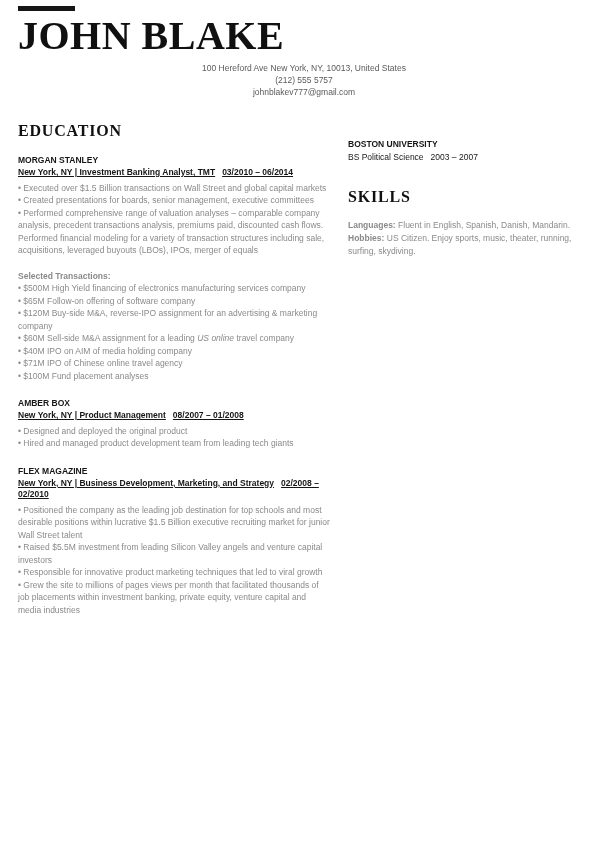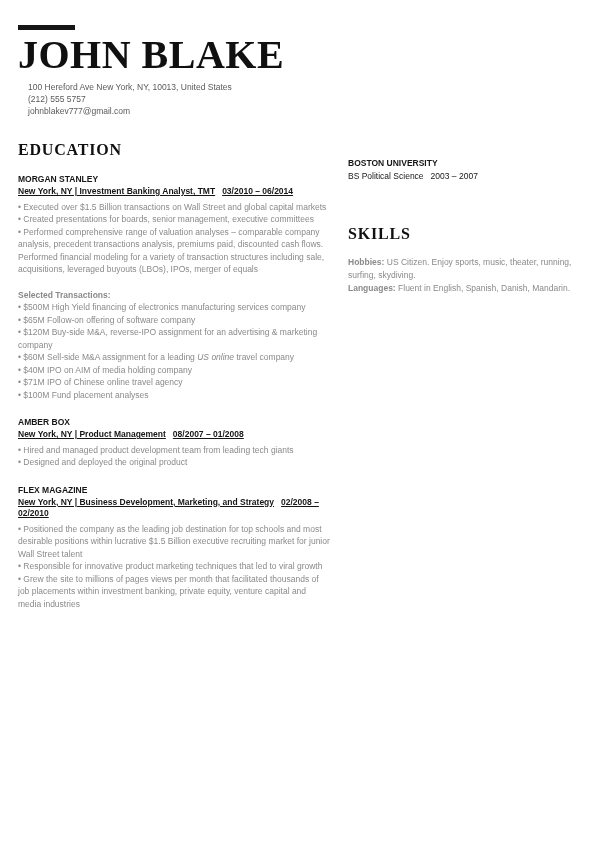--- a/index.html
+++ b/index.html
@@ -8,21 +8,21 @@
     width: 600px;
     height: 849px;
     background: #ffffff;
     font-family: "Liberation Sans", sans-serif;
     color: #1b1b1b;
     overflow: hidden;
   }
   .page {
     width: 600px;
     height: 849px;
-    padding: 25px 20px 0 18px;
+    padding: 6px 20px 0 18px;
   }
   .top-bar {
     width: 57px;
     height: 5px;
     background: #161616;
   }
   .name {
     font-family: "Liberation Serif", serif;
     font-weight: 700;
     font-size: 40px;
@@ -30,20 +30,21 @@
     color: #101010;
     margin: 4px 0 0 0;
     letter-spacing: 0.5px;
     white-space: nowrap;
   }
   .contact {
     margin: 5px 0 0 10px;
     font-size: 8.5px;
     line-height: 12px;
     color: #5a5a5a;
+    text-align: center;
   }
   .columns {
     display: flex;
     margin-top: 25px;
   }
   .col-left { width: 313px; margin-right: 17px; flex: none; }
   .col-right { width: 232px; flex: none; }
   .section-heading {
     font-family: "Liberation Serif", serif;
     font-weight: 700;
@@ -83,21 +84,21 @@
     font-weight: 700;
     color: #8a8a8a;
   }
   .italic { font-style: italic; }
   .edu-line {
     font-size: 8.5px;
     line-height: 12px;
     color: #161616;
     margin-top: 1px;
   }
-  .skills-block { margin-top: 44px; }
+  .skills-block { margin-top: 26px; }
   .skills-text {
     margin-top: 14px;
     font-size: 8.5px;
     line-height: 13px;
     color: #8a8a8a;
   }
   .label { font-weight: 700; }
 </style>
 </head>
 <body>
@@ -140,50 +141,51 @@
           <div class="bullet">• $100M Fund placement analyses</div>
         </div>
       </div>
 
       <div class="job">
         <div class="company">AMBER BOX</div>
         <div class="meta">
           <span>New York, NY | Product Management</span><span class="dates">08/2007 – 01/2008</span>
         </div>
         <div class="bullets">
+          <div class="bullet">• Designed and deployed the original product</div>
           <div class="bullet">• Hired and managed product development team from leading tech giants</div>
-          <div class="bullet">• Designed and deployed the original product</div>
         </div>
       </div>
 
       <div class="job">
         <div class="company">FLEX MAGAZINE</div>
         <div class="meta">
           <span>New York, NY | Business Development, Marketing, and Strategy</span><span class="dates">02/2008 – 02/2010</span>
         </div>
         <div class="bullets">
           <div class="bullet">• Positioned the company as the leading job destination for top schools and most desirable positions within lucrative $1.5 Billion executive recruiting market for junior Wall Street talent</div>
+          <div class="bullet">• Raised $5.5M investment from leading Silicon Valley angels and venture capital investors</div>
           <div class="bullet">• Responsible for innovative product marketing techniques that led to viral growth</div>
           <div class="bullet">• Grew the site to millions of pages views per month that facilitated thousands of job placements within investment banking, private equity, venture capital and media industries</div>
         </div>
       </div>
     </div>
 
     <div class="col-right">
 
       <div class="job">
         <div class="company">BOSTON UNIVERSITY</div>
         <div class="edu-line">
           <span>BS Political Science</span><span class="dates">2003 – 2007</span>
         </div>
       </div>
 
       <div class="skills-block">
         <h2 class="section-heading">SKILLS</h2>
         <div class="skills-text">
+          <div><span class="label">Languages:</span><span> Fluent in English, Spanish, Danish, Mandarin.</span></div>
           <div><span class="label">Hobbies:</span><span> US Citizen. Enjoy sports, music, theater, running, surfing, skydiving.</span></div>
-          <div><span class="label">Languages:</span><span> Fluent in English, Spanish, Danish, Mandarin.</span></div>
         </div>
       </div>
     </div>
 
   </div>
 </div>
 
 </body></html>

